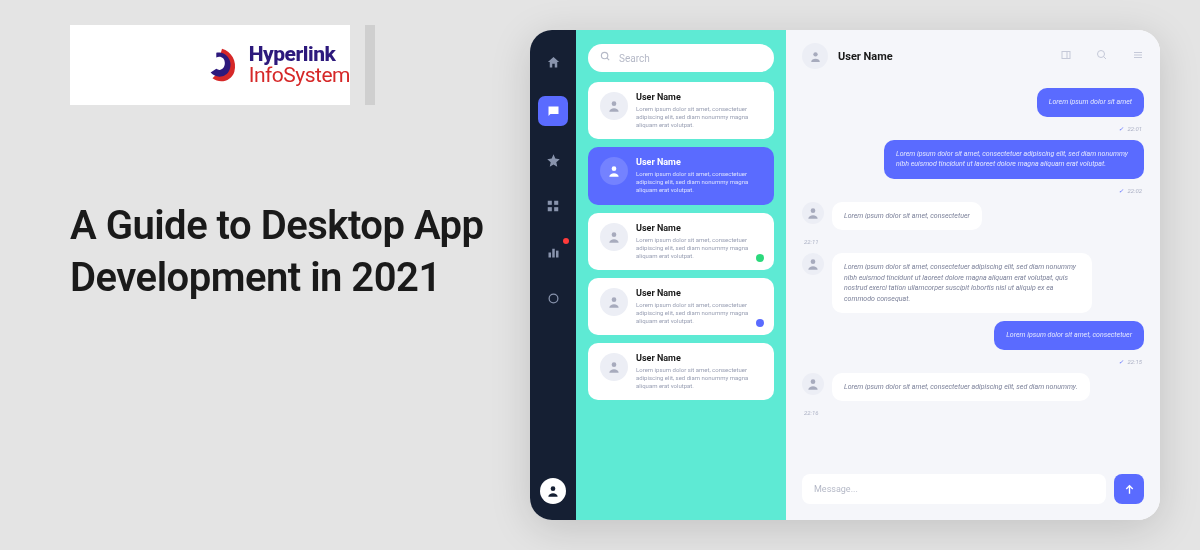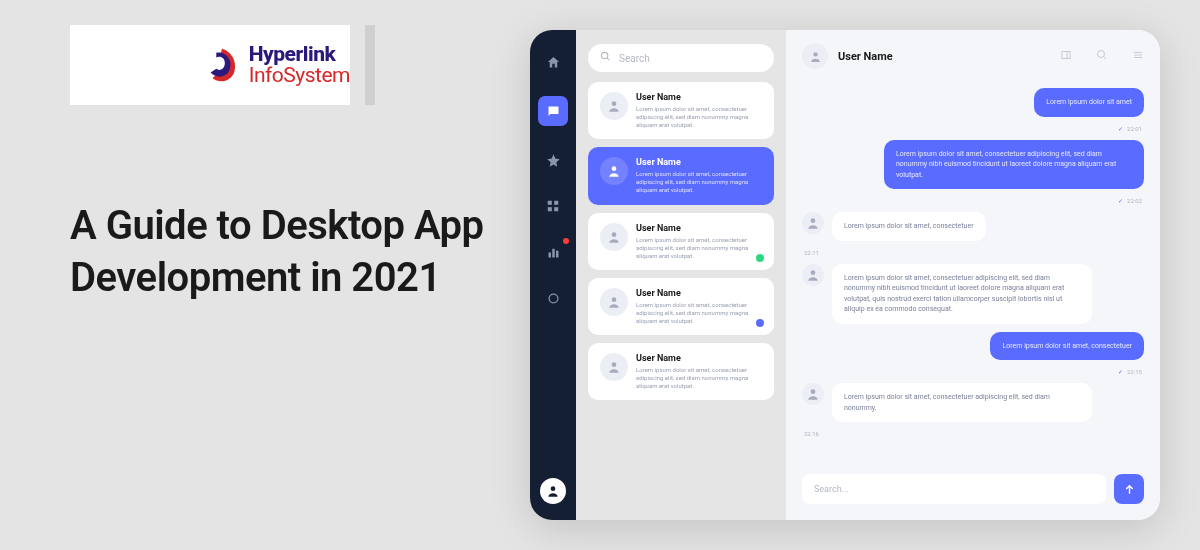--- a/index.html
+++ b/index.html
@@ -18,21 +18,21 @@
   
   .app-shell { position:absolute; top:30px; left:530px; width:630px; height:490px; background:#fff; border-radius:22px; box-shadow:0 8px 40px rgba(0,0,0,0.15); display:flex; overflow:hidden; }
 
   .rail { width:46px; background:#151f33; display:flex; flex-direction:column; align-items:center; padding:20px 0 16px; }
   .rail-icon { width:24px; height:24px; margin-bottom:22px; display:flex; align-items:center; justify-content:center; color:#8994ad; position:relative; font-size:15px; }
   .rail-icon.active { width:30px; height:30px; background:#5a6bff; border-radius:7px; color:#fff; }
   .rail-icon .dot { position:absolute; top:-2px; right:-4px; width:6px; height:6px; border-radius:50%; background:#ff3b3b; }
   .rail-spacer { flex:1; }
   .rail-avatar { width:26px; height:26px; background:#fff; border-radius:50%; display:flex; align-items:center; justify-content:center; color:#151f33; font-size:14px; }
 
-  .list-col { width:210px; background:#e5e5e5; padding:14px 12px; display:flex; flex-direction:column; gap:10px; }
+  .list-col { width:210px; background:#5eead4; padding:14px 12px; display:flex; flex-direction:column; gap:10px; }
   .search-bar { height:28px; background:#fff; border-radius:14px; display:flex; align-items:center; padding:0 12px; gap:8px; }
   .search-bar .ico { color:#b5b9c7; font-size:12px; }
   .search-bar .ph { color:#b5b9c7; font-size:10px; }
   .list-items { display:flex; flex-direction:column; gap:8px; overflow:hidden; }
   .card { background:#fff; border-radius:10px; padding:10px 12px; display:flex; gap:8px; position:relative; }
   .card.active { background:#5a6bff; }
   .card .av { width:28px; height:28px; flex:0 0 28px; border-radius:50%; background:#eceef5; display:flex; align-items:center; justify-content:center; color:#a7abbd; font-size:14px; }
   .card.active .av { background:#7482ff; color:#fff; }
   .card .meta { flex:1; overflow:hidden; }
   .card .meta .nm { font-size:9px; font-weight:700; color:#1a1a1a; margin-bottom:3px; }
@@ -43,21 +43,21 @@
   .card .badge.g { background:#2bd97c; }
   .card .badge.b { background:#5a6bff; }
 
   .chat-col { flex:1; display:flex; flex-direction:column; background:#f5f6fa; }
   .chat-header { height:52px; display:flex; align-items:center; padding:0 16px; gap:10px; }
   .chat-header .av { width:26px; height:26px; border-radius:50%; background:#eceef5; display:flex; align-items:center; justify-content:center; color:#a7abbd; font-size:13px; }
   .chat-header .nm { font-size:11px; font-weight:700; color:#1a1a1a; }
   .chat-header .sp { flex:1; }
   .chat-header .hico { color:#c5c9d8; font-size:12px; margin-left:14px; }
 
-  .chat-body { flex:1; padding:6px 16px 0 16px; display:flex; flex-direction:column; gap:8px; overflow:hidden; }
+  .chat-body { flex:1; padding:6px 16px 0 16px; display:flex; flex-direction:column; gap:8px; overflow:hidden;font-style:italic; }
   .msg-row { display:flex; gap:8px; }
   .msg-row.right { justify-content:flex-end; }
   .msg-row .av { width:22px; height:22px; flex:0 0 22px; border-radius:50%; background:#eceef5; display:flex; align-items:center; justify-content:center; color:#a7abbd; font-size:11px; align-self:flex-start; }
   .bubble { max-width:260px; padding:9px 12px; border-radius:10px; font-size:7px; line-height:1.5; }
   .bubble.primary { background:#5a6bff; color:#e4e8ff; }
   .bubble.white { background:#fff; color:#7b8099; }
   .time-row { display:flex; font-size:6px; color:#aeb3c6; gap:4px; padding:0 2px; }
   .time-row.right { justify-content:flex-end; }
   .time-row .tick { color:#5a6bff; }
 
@@ -287,21 +287,21 @@
             </svg>
           </div>
           <div class="bubble white">Lorem ipsum dolor sit amet, consectetuer adipiscing elit, sed diam nonummy.</div>
         </div>
         <div class="time-row ">
           <span>22:16</span>
         </div>
       </div>
     <div class="composer">
       <div class="in">
-        <span>Search...</span>
+        <span>Message...</span>
       </div>
       <div class="send">
         <svg width="13" height="13" viewBox="0 0 24 24" fill="none" stroke="currentColor" stroke-width="2.5">
             <line x1="12" y1="20" x2="12" y2="5"></line>
             <polyline points="6 11 12 5 18 11"></polyline>
           </svg>
       </div>
     </div>
   </div>
 

